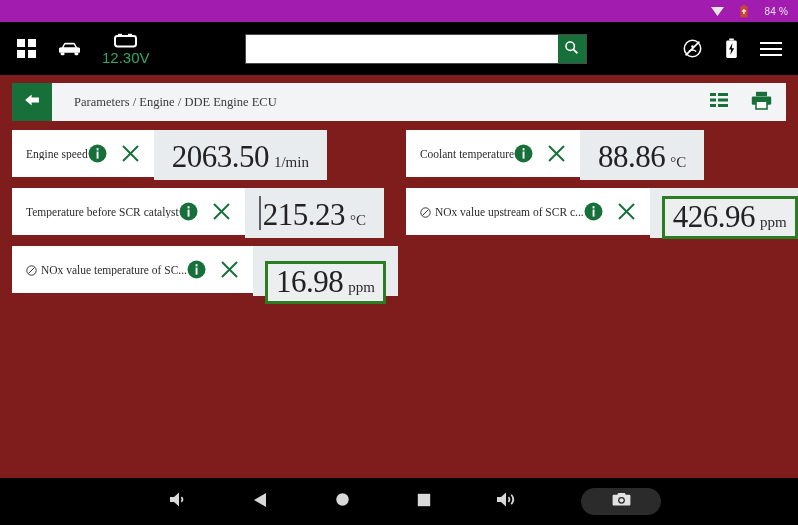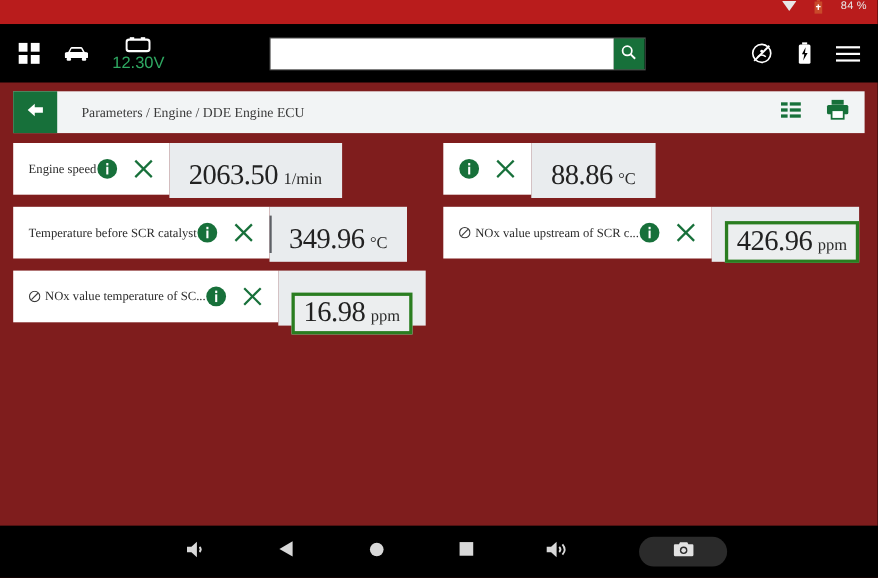--- a/index.html
+++ b/index.html
@@ -6,22 +6,22 @@
   html, body {
     width: 798px; height: 525px;
     background: #000;
     font-family: "Liberation Sans", sans-serif;
     overflow: hidden;
   }
   .device { position: relative; width: 798px; height: 525px; background: #000; }
 
   
   .statusbar {
-    height: 22px; background: #b91c1c;
-    display: flex; justify-content: flex-end;
+    height: 22px; background: #a21caf;
+    display: flex; align-items: center; justify-content: flex-end;
     padding: 0 10px 0 0; gap: 16px;
   }
   .sb-wifi { width: 13px; height: 11px; position: relative; }
   .sb-wifi svg { display: block; }
   .sb-batt { width: 8px; height: 13px; position: relative; }
   .sb-batt svg { display: block; }
   .sb-pct { color: #e8e8e8; font-size: 10px; letter-spacing: .2px; }
 
   
   .topbar {
@@ -103,21 +103,21 @@
     background: #e9ecee; height: 50px;
     display: flex; align-items: flex-end; justify-content: flex-end;
     padding: 0 12px 6px 12px;
     position: relative;
   }
   .valbox {
     display: flex; align-items: baseline; gap: 5px;
     padding: 1px 6px 2px 6px;
   }
   .valbox.hl { border: 3px solid #2a7d20; background: #eceeef; padding: 2px 8px 4px 8px; }
-  .vnum { font-size: 26px; color: #222; line-height: 1; letter-spacing: -.5px; font-weight: 400; }
+  .vnum { font-size: 31px; color: #222; line-height: 1; letter-spacing: -.5px; font-weight: 400; }
   .vunit { font-size: 15px; color: #2b2b2b; }
   .caretmark {
     position: absolute; width: 2px; height: 34px; background: #5d6166;
   }
 
   
   .navbar {
     position: absolute; left: 0; right: 0; bottom: 0;
     height: 47px; background: #000;
     display: flex; align-items: center; justify-content: center;
@@ -281,20 +281,21 @@
         <div class="card-val">
           <div class="valbox">
             <span class="vnum">2063.50</span>
             <span class="vunit">1/min</span>
           </div>
         </div>
       </div>
 
       <div class="card">
         <div class="card-head">
+          <div class="card-title">Coolant temperature</div>
           <div class="head-actions">
             <span class="infobtn">
               <svg width="19" height="19" viewBox="0 0 19 19">
                 <circle cx="9.5" cy="9.5" r="9" fill="#17703a"></circle>
                 <rect x="8.6" y="7.6" width="1.9" height="7" fill="#fff"></rect>
                 <rect x="8.6" y="4.2" width="1.9" height="2.2" fill="#fff"></rect>
               </svg>
             </span>
             <span class="closebtn">
               <svg width="19" height="19" viewBox="0 0 19 19">
@@ -327,21 +328,21 @@
               <svg width="19" height="19" viewBox="0 0 19 19">
                 <line x1="2" y1="2" x2="17" y2="17" stroke="#17703a" stroke-width="2"></line>
                 <line x1="17" y1="2" x2="2" y2="17" stroke="#17703a" stroke-width="2"></line>
               </svg>
             </span>
           </div>
         </div>
         <div class="card-val">
           <span class="caretmark" style="right:123px; bottom:8px;"></span>
           <div class="valbox">
-            <span class="vnum">349.96</span>
+            <span class="vnum">215.23</span>
             <span class="vunit">°C</span>
           </div>
         </div>
       </div>
 
       <div class="card">
         <div class="card-head">
           <div class="card-title">
             <span class="blockicon">
               <svg width="11" height="11" viewBox="0 0 11 11">

